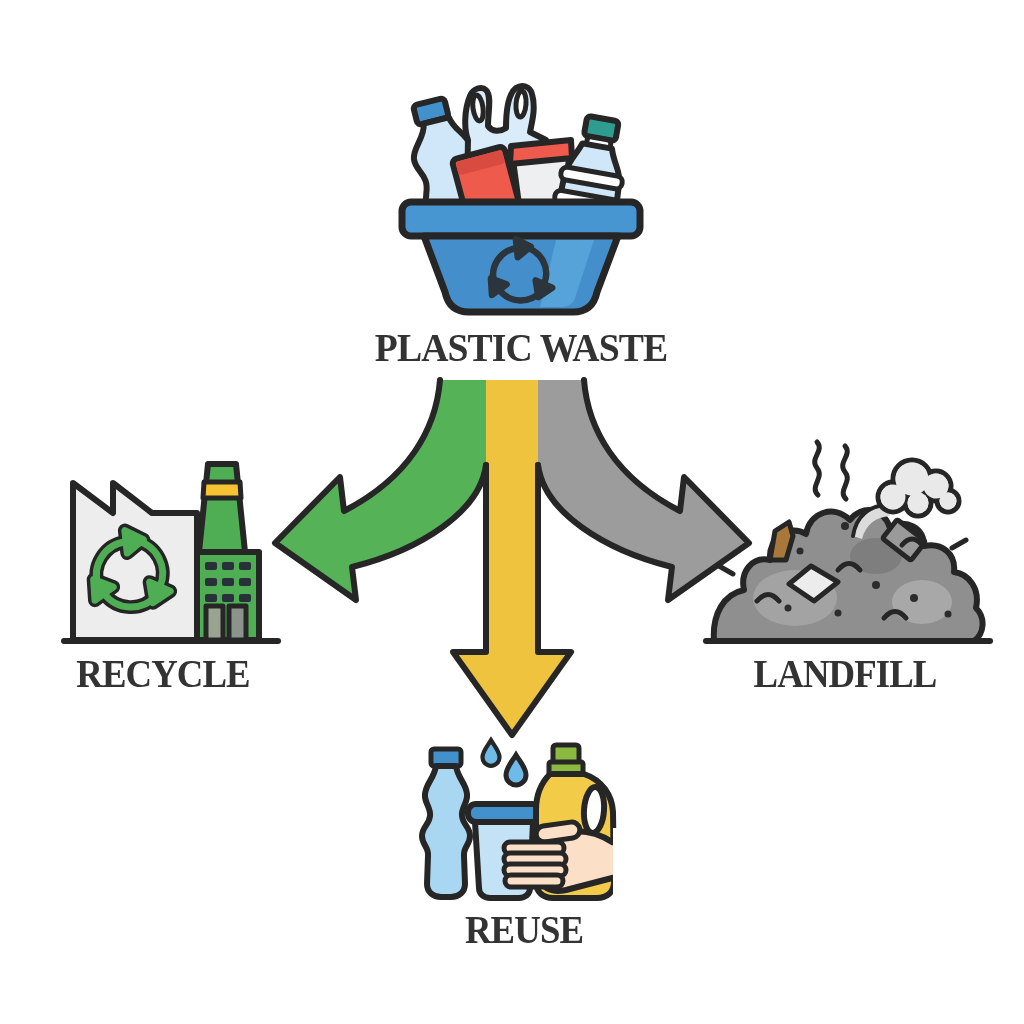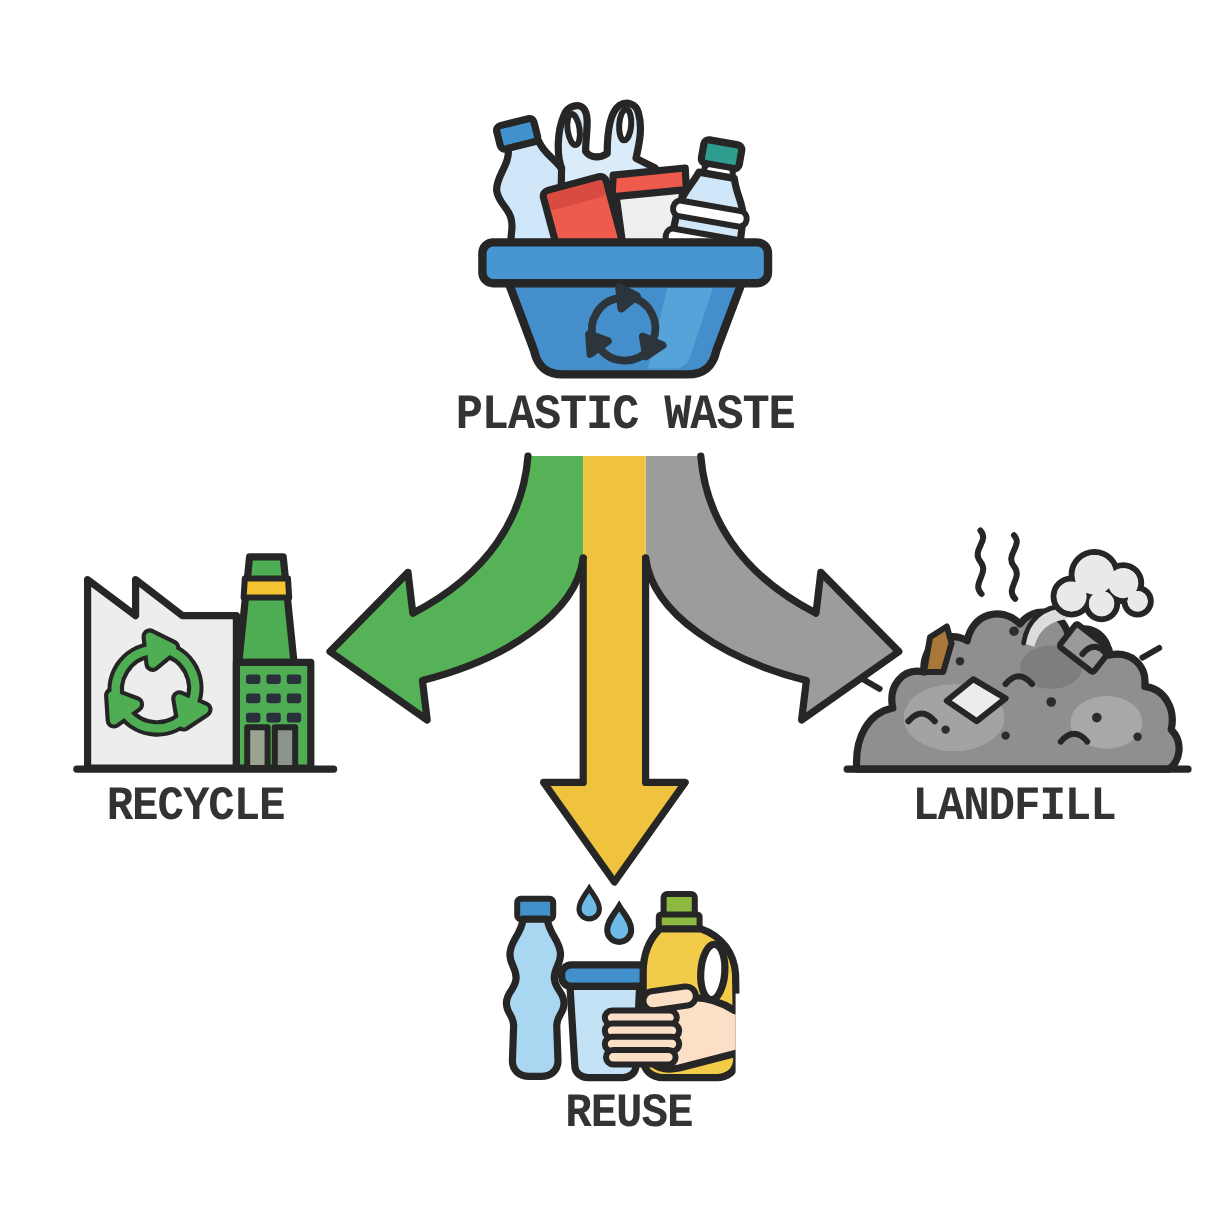--- a/index.html
+++ b/index.html
@@ -1,17 +1,17 @@
 <!DOCTYPE html>
 <html><head>
 <meta charset="utf-8">
 <style>
   html,body{margin:0;padding:0;background:#fff;}
   .canvas{position:relative;width:1024px;height:1024px;background:#fff;overflow:hidden;
-          font-family:Liberation Mono, monospace;}
+          font-family:Liberation Serif, serif;}
   .canvas svg{position:absolute;left:0;top:0;}
   .lbl{position:absolute;font-weight:700;color:#333;white-space:nowrap;
        transform:translate(-50%,-50%) scaleX(.92);letter-spacing:-1px;}
   
   .sym-bin{stroke:#2d353c;fill:#2d353c;stroke-width:7;stroke-linecap:round;stroke-linejoin:round;}
   .sym-under{stroke:#252525;fill:#252525;stroke-width:12;stroke-linecap:round;stroke-linejoin:round;}
   .sym-over{stroke:#4fae54;fill:#4fae54;stroke-width:6;stroke-linecap:round;stroke-linejoin:round;}
   .o6{stroke:#262626;stroke-width:6;stroke-linejoin:round;stroke-linecap:round;}
   .o5{stroke:#262626;stroke-width:5;stroke-linejoin:round;stroke-linecap:round;}
   .o7{stroke:#262626;stroke-width:7;stroke-linejoin:round;stroke-linecap:round;}

